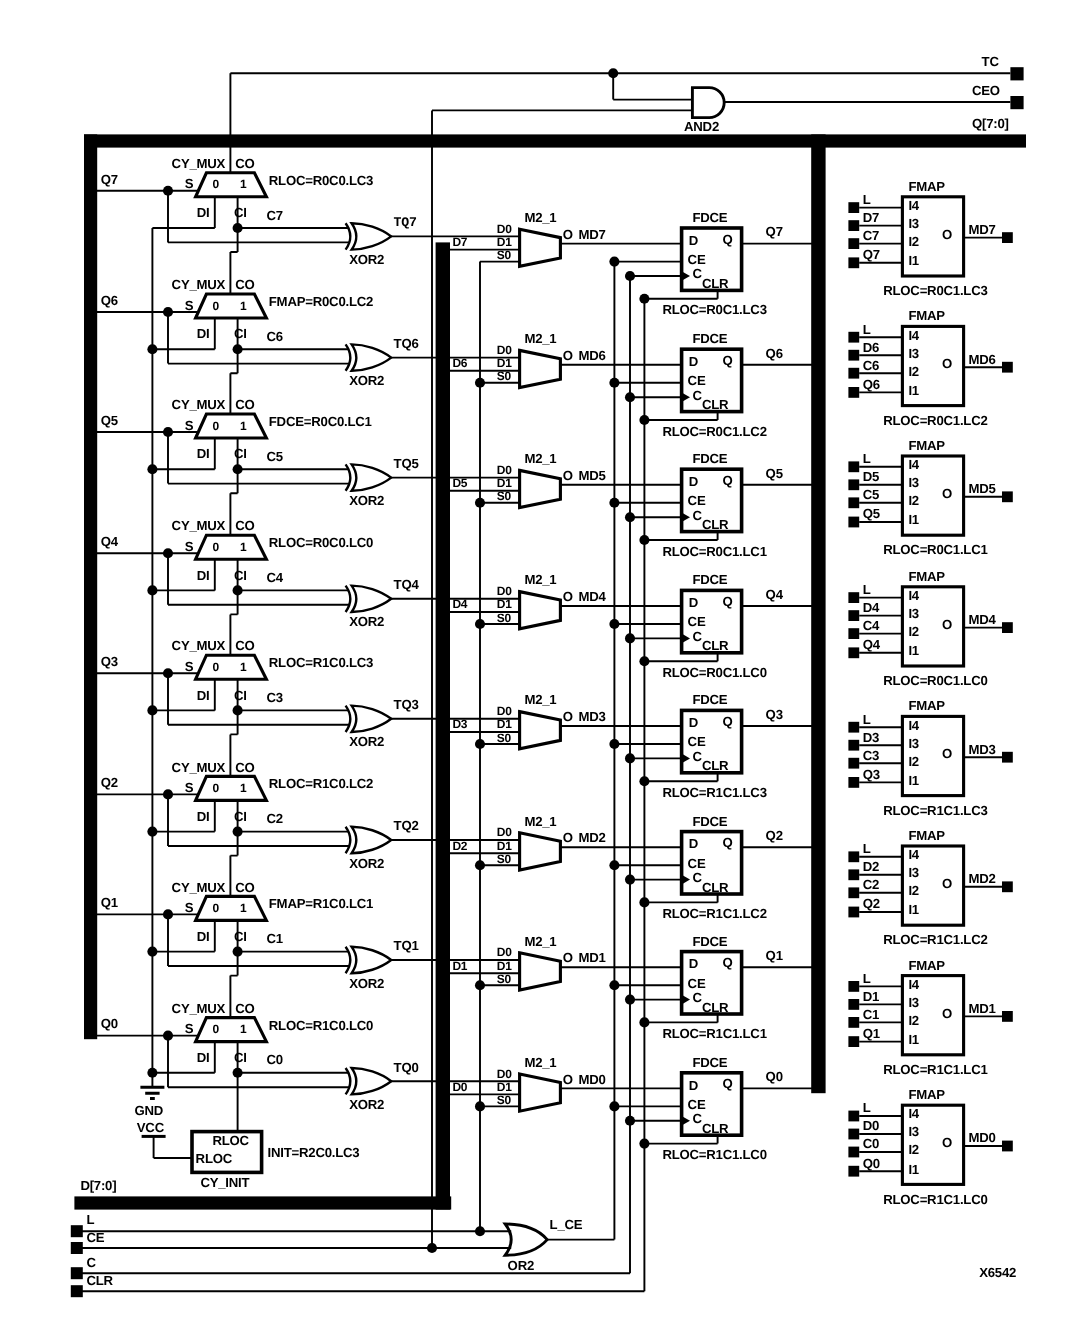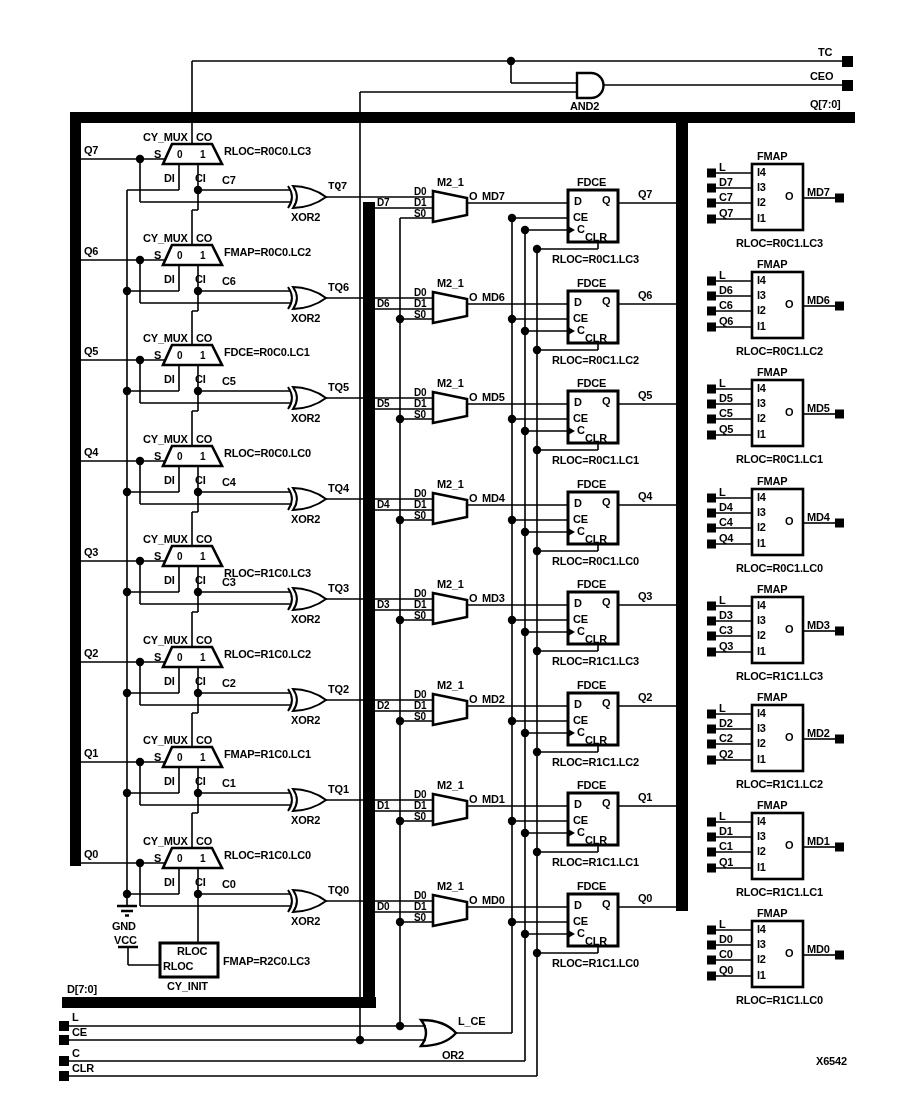--- a/index.html
+++ b/index.html
@@ -68,27 +68,27 @@
 
   <div class="lbl" style="left:818px;top:47px;">TC</div>
   <div class="lbl" style="left:810px;top:71px;">CEO</div>
   <div class="lbl" style="left:810px;top:99px;">Q[7:0]</div>
   <div class="lbl" style="left:570px;top:101px;">AND2</div>
   <div class="lbl" style="left:67px;top:984px;">D[7:0]</div>
   <div class="lbl" style="left:72px;top:1012px;">L</div>
   <div class="lbl" style="left:72px;top:1027px;">CE</div>
   <div class="lbl" style="left:72px;top:1048px;">C</div>
   <div class="lbl" style="left:72px;top:1063px;">CLR</div>
-  <div class="lbl" style="left:423px;top:1050px;margin-left:19px;">OR2</div>
+  <div class="lbl" style="left:423px;top:1050px;">OR2</div>
   <div class="lbl" style="left:458px;top:1016px;">L_CE</div>
   <div class="lbl" style="left:112px;top:921px;">GND</div>
   <div class="lbl" style="left:114px;top:935px;">VCC</div>
   <div class="lbl" style="left:177px;top:946px;">RLOC</div>
   <div class="lbl" style="left:163px;top:961px;">RLOC</div>
-  <div class="lbl" style="left:223px;top:956px;">FMAP=R2C0.LC3</div>
+  <div class="lbl" style="left:223px;top:956px;">INIT=R2C0.LC3</div>
   <div class="lbl" style="left:167px;top:981px;">CY_INIT</div>
   <div class="lbl" style="left:816px;top:1056px;">X6542</div>
 
   <div id="rows-layer">
       <div class="row" style="top: 119px;">
     <svg width="902" height="160">
       <g stroke-width="1.6">
         <path d="M80,40 H167"></path>
         <path d="M140,40 V83 M140,83 H291"></path>
         <path d="M127,71 H179 M179,45 V71"></path>
@@ -359,21 +359,21 @@
       <polygon points="172,25 212,25 222,45 163,45" stroke="#000" stroke-width="2.6" fill="#fff"></polygon>
       <path d="M288,67 C293,74 293,82 288,89" stroke-width="2"></path>
       <path d="M293,67 C304,67 317,71 326,78 C317,85 304,89 293,89 C298,82 298,74 293,67 Z" stroke="#000" stroke-width="2" fill="#fff"></path>
       <polygon points="433,72 467,79 467,96 433,103" stroke="#000" stroke-width="2.6" fill="#fff"></polygon>
       <rect x="568" y="71" width="50" height="52" stroke="#000" stroke-width="3" fill="#fff"></rect>
       <polygon points="568,107 575,111 568,115" fill="#000" stroke="none"></polygon>
     </svg>
     <div class="lbl" style="left:84px;top:26px;">Q3</div>
     <div class="lbl" style="left:143px;top:13px;">CY_MUX</div>
     <div class="lbl" style="left:196px;top:13px;">CO</div>
-    <div class="lbl" style="left:224px;top:27px;margin-top:20px;">RLOC=R1C0.LC3</div>
+    <div class="lbl" style="left:224px;top:27px;">RLOC=R1C0.LC3</div>
     <div class="lbl" style="left:154px;top:30px;">S</div>
     <div class="lbl sm" style="left:177px;top:31px;">0</div>
     <div class="lbl sm" style="left:200px;top:31px;">1</div>
     <div class="lbl" style="left:164px;top:54px;">DI</div>
     <div class="lbl" style="left:195px;top:54px;">CI</div>
     <div class="lbl" style="left:222px;top:56px;">C3</div>
     <div class="lbl" style="left:328px;top:62px;">TQ3</div>
     <div class="lbl" style="left:291px;top:93px;">XOR2</div>
     <div class="lbl" style="left:437px;top:58px;">M2_1</div>
     <div class="lbl sm" style="left:414px;top:68px;">D0</div>

